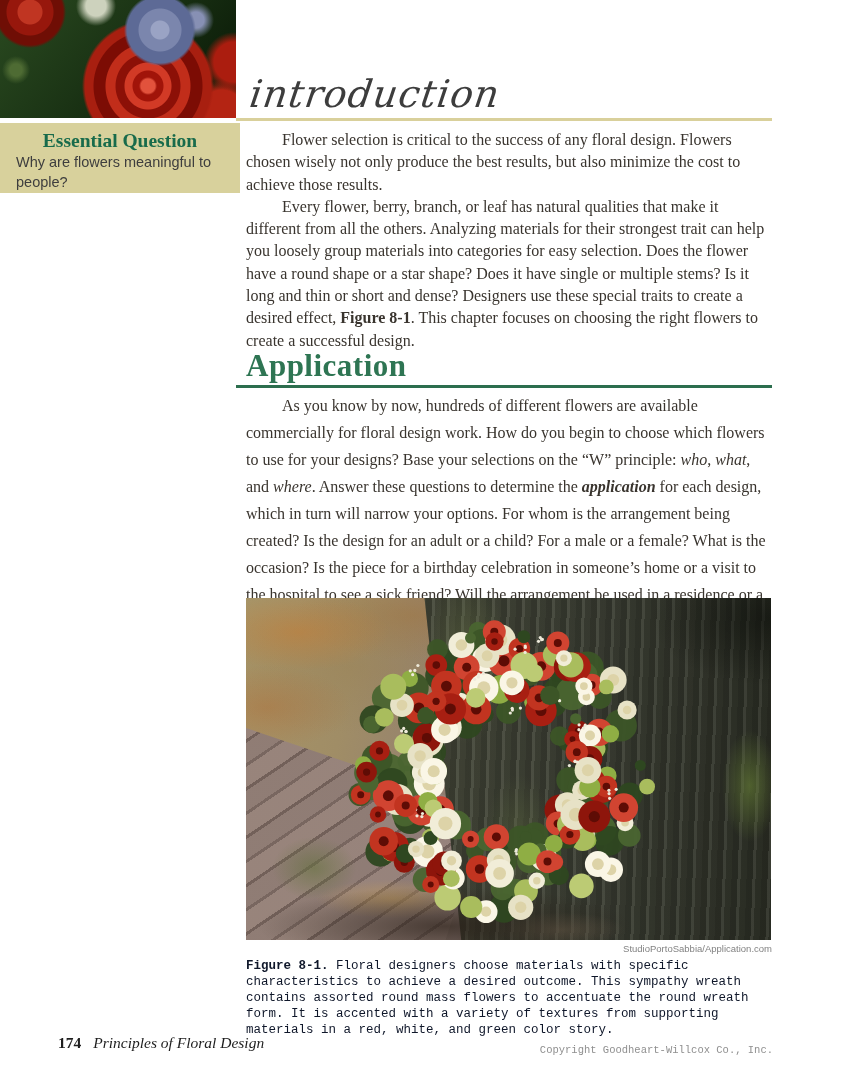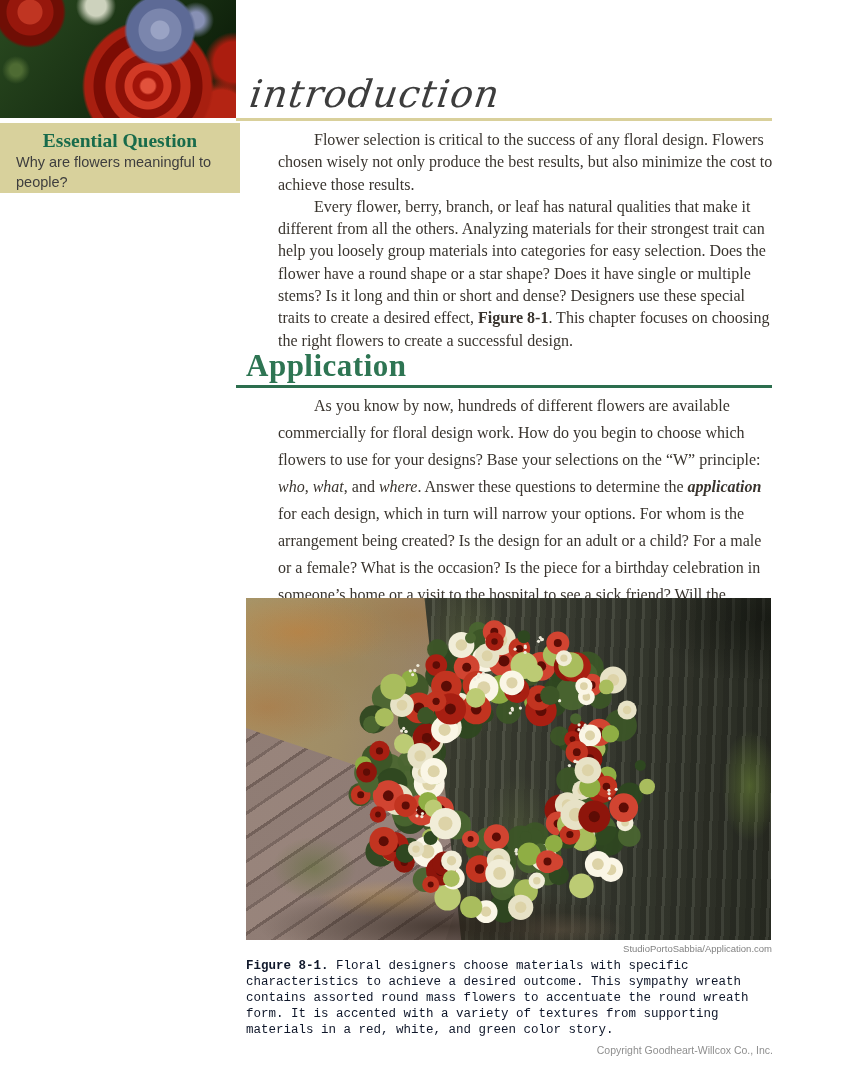--- a/index.html
+++ b/index.html
@@ -31,21 +31,21 @@
     font-style:italic;font-weight:400;font-size:38px;letter-spacing:1px;color:#3d3d3d;
     transform:skewX(-8deg);transform-origin:left bottom;}
   .rule{position:absolute;left:236px;width:536px;height:3px;}
   .rule-tan{top:118px;background:#d9d09b;}
   .rule-green{top:385px;background:#2c6e4e;}
 
   .body-col{position:absolute;left:246px;top:129px;width:530px;
     font-size:16px;line-height:22.3px;color:#39342e;}
   .app-col{position:absolute;left:246px;top:392px;width:530px;
     font-size:16px;line-height:27px;color:#39342e;}
-  .indent{text-indent:36px;margin-left:32px;}
+  .indent{text-indent:36px;}
 
   .app-heading{position:absolute;left:246px;top:348px;font-size:31px;font-weight:bold;
     color:#2e7553;letter-spacing:.5px;}
 
   
   .wreath{position:absolute;left:246px;top:598px;width:525px;height:342px;overflow:hidden;
     background:linear-gradient(100deg,#a79467 0%,#a08d66 20%,#96836d 34%,#887672 46%,#6f6355 52%,#5a5747 62%,#4c4a3c 80%,#3f3e33 100%);}
   .pw-autumn{position:absolute;inset:0;background:
       radial-gradient(ellipse 130px 55px at 10% 10%,rgba(196,124,52,.55),transparent 70%),
       radial-gradient(ellipse 170px 65px at 32% 5%,rgba(160,115,60,.5),transparent 70%),
@@ -74,21 +74,21 @@
   .credit{position:absolute;left:246px;top:943px;width:526px;text-align:right;
     font-family:"Liberation Sans",sans-serif;font-size:9.5px;color:#828282;}
   .caption{position:absolute;left:246px;top:959px;width:538px;
     font-family:Liberation Mono, monospace;font-size:12.5px;line-height:15.9px;color:#0f172a;}
 
   
   .footer-left{position:absolute;left:58px;top:1034px;font-size:15.5px;color:#1e1e1e;}
   .footer-left .pagenum{font-weight:bold;margin-right:12px;}
   .footer-left .booktitle{font-style:italic;}
   .footer-right{position:absolute;left:246px;top:1044px;width:527px;text-align:right;
-    font-family:Liberation Sans, sans-serif;font-size:10.5px;color:#8f8f8f;}
+    font-family:Liberation Mono, monospace;font-size:10.5px;color:#8f8f8f;}
 </style>
 </head>
 <body>
 
 <div class="page">
 
   <div class="photo-roses"></div>
 
   <aside class="eq-box">
     <h2>Essential Question</h2>
@@ -515,15 +515,18 @@
         <circle cx="329.0" cy="163.2" r="1.6" fill="#eeeadb"></circle>
         <circle cx="329.2" cy="163.5" r="1.6" fill="#eeeadb"></circle>
         <circle cx="323.4" cy="167.6" r="1.6" fill="#eeeadb"></circle>
         <circle cx="331.4" cy="164.2" r="1.6" fill="#eeeadb"></circle>
       </svg>
   </figure>
 
   <div class="credit">StudioPortoSabbia/Application.com</div>
   <p class="caption"><span style="font-weight: bold;">Figure 8-1.</span><span> Floral designers choose materials with specific characteristics to achieve a desired outcome. This sympathy wreath contains assorted round mass flowers to accentuate the round wreath form. It is accented with a variety of textures from supporting materials in a red, white, and green color story.</span></p>
 
+  <div class="footer-left">
+    <span class="pagenum">174</span><span class="booktitle">Principles of Floral Design</span>
+  </div>
   <div class="footer-right">Copyright Goodheart-Willcox Co., Inc.</div>
 
 </div>
 
 </body></html>

